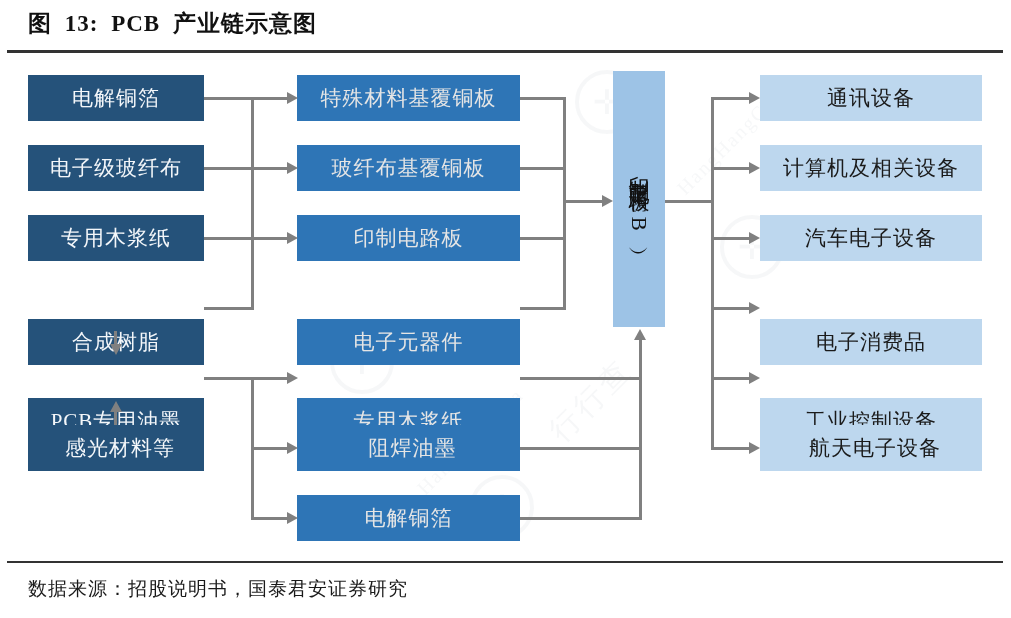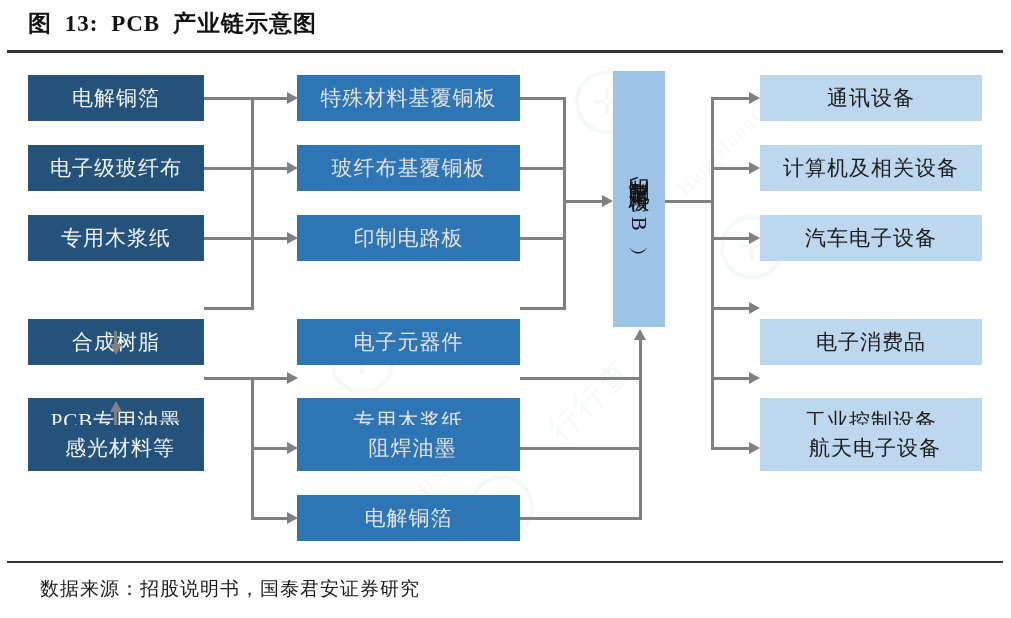--- a/index.html
+++ b/index.html
@@ -3,21 +3,21 @@
 <meta charset="utf-8">
 <style>
   * { margin:0; padding:0; box-sizing:border-box; }
   body { background:#ffffff; font-family:"Liberation Serif","DejaVu Serif",serif; }
   .page { position:relative; width:1011px; height:618px; background:#ffffff; overflow:hidden;border-radius:21px; }
 
   .fig-title { position:absolute; left:28px; top:8px; font-size:23px; font-weight:700; color:#111111;
                letter-spacing:1px; word-spacing:6px; }
   .rule-top { position:absolute; left:7px; top:50px; width:996px; height:3px; background:#333333; }
   .rule-bottom { position:absolute; left:7px; top:561px; width:996px; height:2px; background:#333333; }
-  .source-note { position:absolute; left:40px; top:576px; font-size:19px; color:#1a1a1a; letter-spacing:1px; }
+  .source-note { position:absolute; left:28px; top:576px; font-size:19px; color:#1a1a1a; letter-spacing:1px; }
 
   .node { position:absolute; height:46px; display:flex; align-items:center; justify-content:center;
           font-size:21px; letter-spacing:1px; }
   .c1 { left:28px;  width:176px; background:#25527a; color:#f4f7fa; }
   .c2 { left:297px; width:223px; background:#2e75b6; color:#e5e5e5; }
   .c3 { left:760px; width:222px; background:#bdd7ee; color:#1a1a1a; }
   .r1 { top:75px; } .r2 { top:145px; } .r3 { top:215px; } .r4 { top:279px;margin-top:40px; }
   .r5 { top:366px;margin-top:32px; } .r6 { top:425px;padding-left:8px; } .r7 { top:495px; }
 
   .pcb-node { position:absolute; left:613px; top:71px; width:52px; height:256px; background:#9dc3e6;

